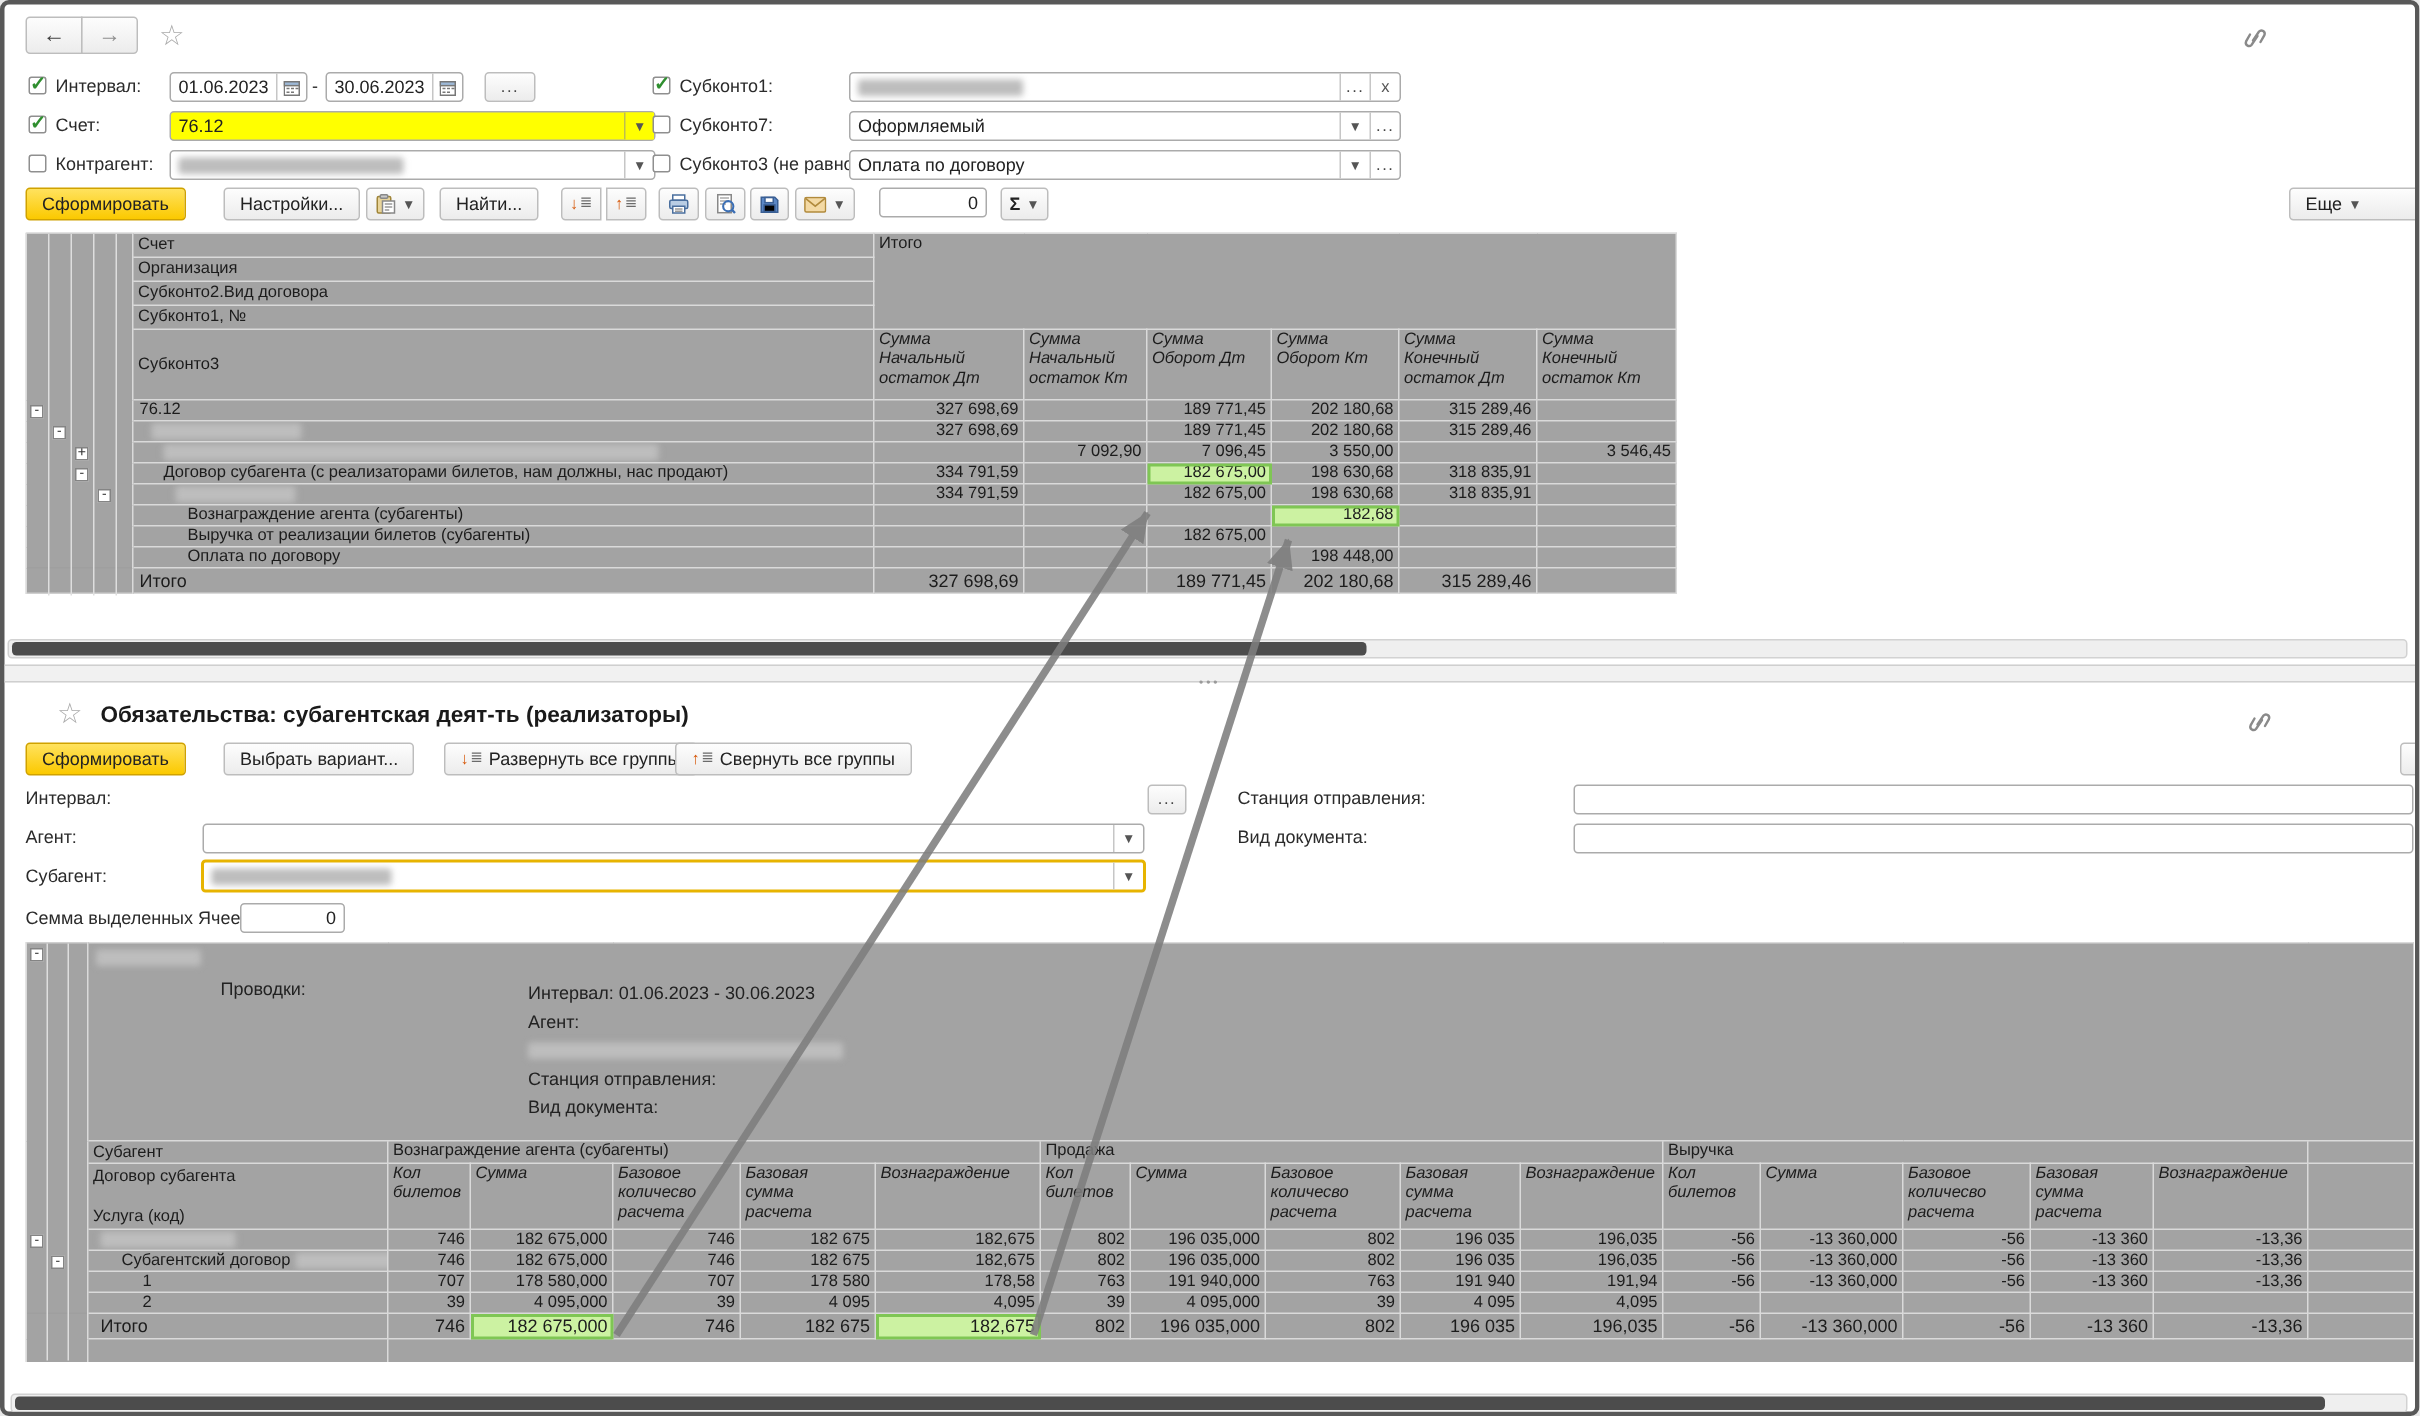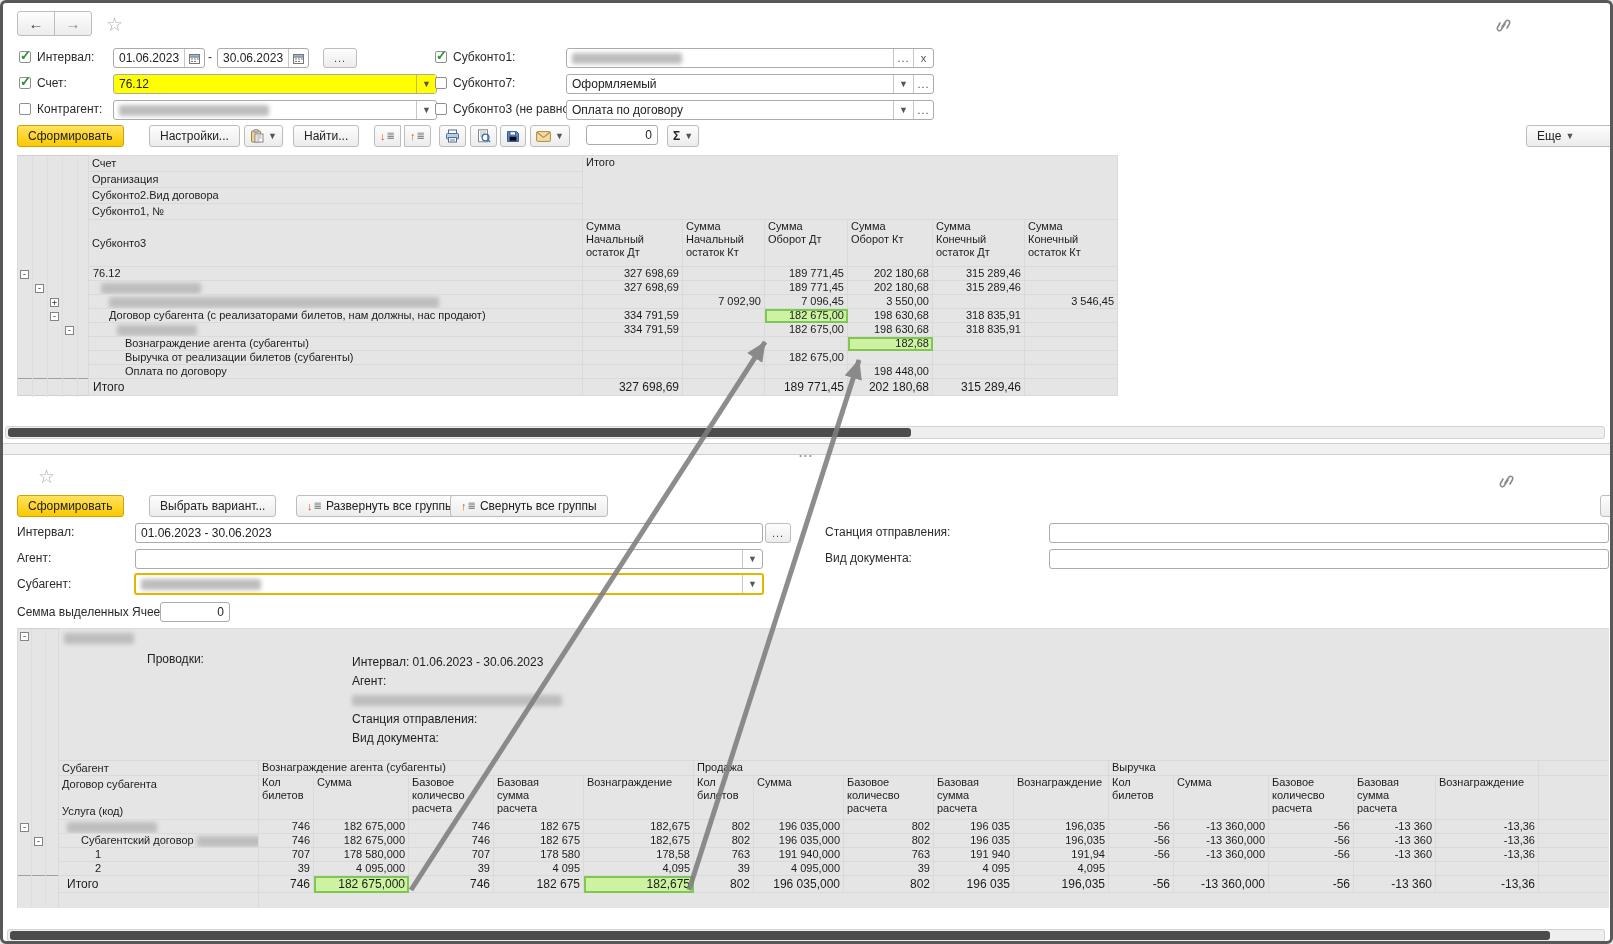--- a/index.html
+++ b/index.html
@@ -17,26 +17,26 @@
   .fld.yellow{background:#ffff00;}
   .fld.focus{border:2px solid #e7b400;height:22px;}
   .cb{position:absolute;width:12px;height:12px;border:1px solid #8f8f8f;border-radius:2px;background:#fff;box-sizing:border-box;}
   .cb.on::after{content:"✓";position:absolute;left:0;top:-4px;font-size:13px;color:#2f8f2f;font-weight:700;}
   .redact{display:inline-block;height:11px;border-radius:2px;background:#bdbdbd;filter:blur(2px);vertical-align:middle;}
   .star{font-size:19px;color:#ababab;line-height:1;}
   .dd{font-size:9px;color:#555;}
   .dots{font-size:11px;color:#444;letter-spacing:1px;}
   
   .rptwrap{position:absolute;overflow:hidden;}
-  .rpt{border-collapse:collapse;table-layout:fixed;font-size:11px;color:#1c1c1c;background:#e5e5e5;border:1px solid #cfcfcf;}
+  .rpt{border-collapse:collapse;table-layout:fixed;font-size:11px;color:#1c1c1c;background:#a3a3a3;border:1px solid #cfcfcf;}
   .rpt td{border:1px solid #dadada;padding:0 3px;overflow:hidden;white-space:nowrap;height:14px;box-sizing:border-box;line-height:13px;vertical-align:middle;}
   .rpt td.gut{border-top:0;border-bottom:0;padding:0;vertical-align:top;}
   .rpt td.val{text-align:right;}
   .rpt td.totcell{vertical-align:top;}
-  .rpt td.colhead{white-space:pre-line;vertical-align:top;}
+  .rpt td.colhead{white-space:pre-line;vertical-align:top;font-style:italic;}
   .rpt td.gh{vertical-align:top;}
   .rpt tr.tot td{border-top:1px solid #9f9f9f;font-size:12px;height:17px;}
   .hl{background:#ccf2a2;outline:2px solid #7fc654;outline-offset:-2px;}
   .box{display:inline-block;width:9px;height:9px;border:1px solid #848484;background:#fff;font-size:9px;line-height:7px;text-align:center;color:#333;box-sizing:border-box;font-family:"DejaVu Sans Mono",monospace;margin-top:2px;}
   .vline{position:absolute;top:1px;bottom:1px;width:1px;background:#dedede;}
   .vtop{vertical-align:top;margin-left:40px;}
   
   .pwrap{position:relative;padding:24px 0 0 85px;font-size:12px;color:#222;}
   .prow{display:flex;}
   .plab{width:205px;flex:none;}
@@ -379,20 +379,21 @@
     <div class="hsb" style="left:2px;top:423px;width:1600px;">
         <div class="thumb" style="left:2px;width:903px;"></div>
       </div>
   </div>
 
   <div class="split" style="top:440px;"><span>•••</span></div>
 
   <div class="abs" style="left:0;top:452px;right:0;bottom:0;">
 
     <span class="star abs" style="left:35px;top:12px;">☆</span>
+    <div class="title abs" style="left:64px;top:13px;">Обязательства: субагентская деят-ть (реализаторы)</div>
     <span class="abs" style="left:1495px;top:18px;">
       <svg class="mi" width="17" height="17" viewBox="0 0 17 17">
           <path d="M7 10 L11 4 a2.2 2.2 0 0 1 3.6 2.4 L12 11" fill="none" stroke="#8a8a8a" stroke-width="1.6" stroke-linecap="round"></path>
           <path d="M10 7 L6 13 a2.2 2.2 0 0 1-3.6-2.4 L5 6" fill="none" stroke="#8a8a8a" stroke-width="1.6" stroke-linecap="round"></path>
         </svg>
     </span>
 
     <button class="btn primary abs" style="left:14px;top:40px;">Сформировать</button>
     <button class="btn abs" style="left:146px;top:40px;">Выбрать вариант...</button>
     <button class="btn abs" style="left:293px;top:40px;">
@@ -405,23 +406,20 @@
     <button class="btn abs" style="left:447px;top:40px;">
         <span class="sorticon">
           <span class="ar">↑</span>
           <span class="ln">≣</span>
         </span>
         <span>Свернуть все группы</span>
       </button>
     <button class="btn abs" style="left:1597px;top:40px;width:30px;"></button>
 
     <span class="lbl abs" style="left:14px;top:70px;">Интервал:</span>
-    <div class="fld" style="left:132px;top:68px;width:628px;">
-        <span class="v">01.06.2023 - 30.06.2023</span>
-      </div>
     <button class="btn ic abs" style="left:762px;top:68px;height:20px;width:26px;">
         <span class="dots">...</span>
       </button>
     <span class="lbl abs" style="left:822px;top:70px;">Станция отправления:</span>
     <div class="fld" style="left:1046px;top:68px;width:560px;">
         <span class="v"></span>
       </div>
 
     <span class="lbl abs" style="left:14px;top:96px;">Агент:</span>
     <div class="fld" style="left:132px;top:94px;width:628px;">

